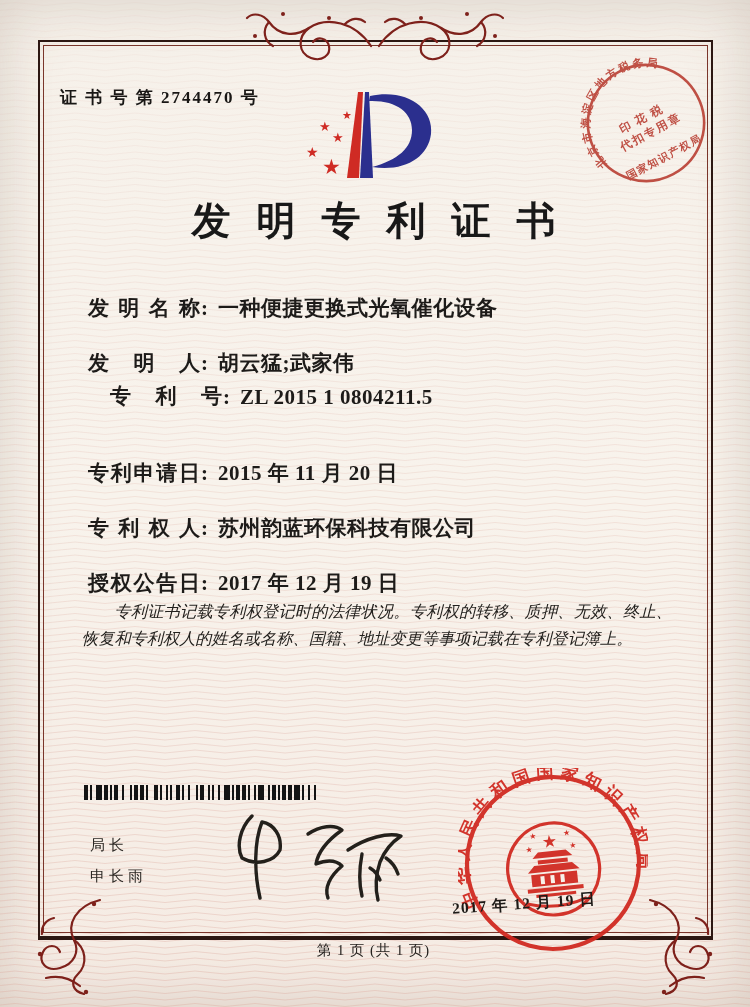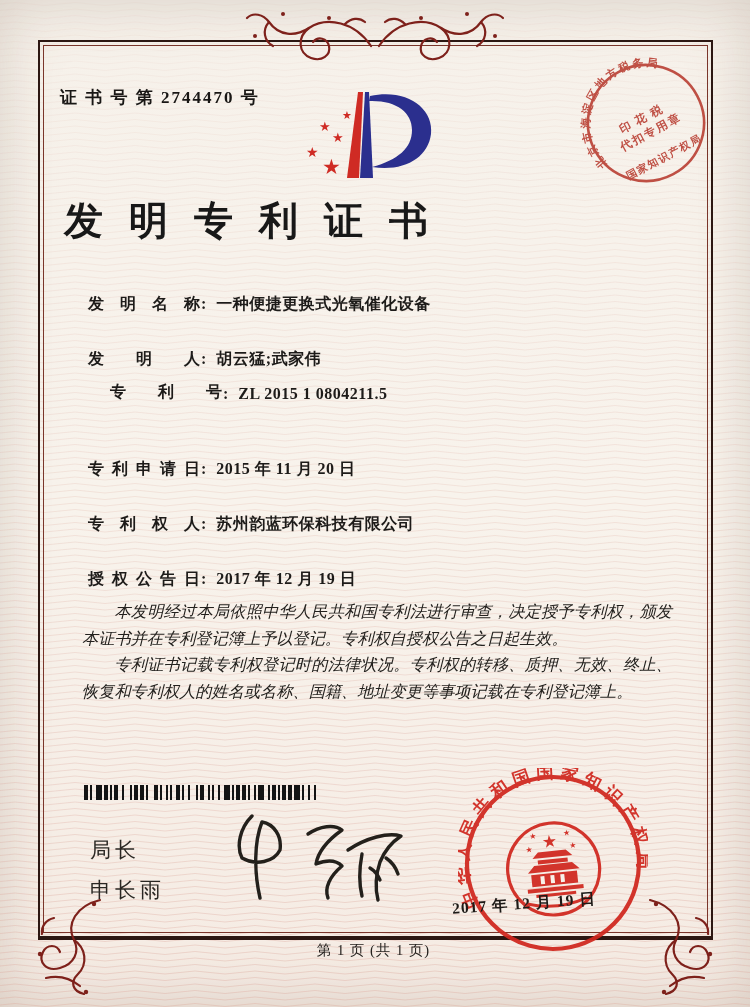--- a/index.html
+++ b/index.html
@@ -15,32 +15,32 @@
     border:2.5px solid #2c1712;border-bottom-width:4px;z-index:2;}
   .frame-inner{position:absolute;inset:3px;border:1px solid #7a352a;}
   
   .orn{position:absolute;z-index:3;}
   .orn path{fill:none;stroke:#7e211b;stroke-width:2.2;stroke-linecap:round;}
   .orn circle{fill:#7e211b;stroke:none;}
   
   .cert-no{position:absolute;left:60px;top:86px;font-size:17px;font-weight:600;
     color:#191715;letter-spacing:2px;z-index:4;}
   .logo{position:absolute;left:306px;top:84px;z-index:4;}
-  .title{position:absolute;left:38px;top:194px;width:671px;text-align:left;
+  .title{position:absolute;left:38px;top:194px;width:671px;text-align:center;
     font-size:39px;font-weight:600;color:#181818;letter-spacing:26px;text-indent:26px;z-index:4;}
-  .field{position:absolute;left:88px;z-index:4;font-size:16px;font-weight:600;color:#1d1b19;white-space:nowrap;}
+  .field{position:absolute;left:88px;z-index:4;font-size:21px;font-weight:600;color:#1d1b19;white-space:nowrap;}
   .flabel{display:inline-block;width:112px;text-align:justify;text-align-last:justify;vertical-align:bottom;}
   .fcolon{margin:0 10px 0 1px;}
   .fvalue{letter-spacing:.5px;}
   .bodytext{position:absolute;left:82px;top:599px;width:590px;z-index:4;
     font-size:16.2px;line-height:26.5px;color:#23211e;font-style:italic;font-weight:500;}
   .bodytext p{margin:0;text-indent:2em;text-align:justify;}
   .barcode{position:absolute;left:84px;top:785px;z-index:4;}
   .sig-labels{position:absolute;left:90px;top:836px;z-index:4;
-    font-family:"Liberation Sans","DejaVu Sans",sans-serif;font-size:21px;color:#2a2723;letter-spacing:4px;}
+    font-family:"Liberation Sans","DejaVu Sans",sans-serif;font-size:15px;color:#2a2723;letter-spacing:4px;}
   .sig-labels div{margin-bottom:12px;}
   .signature{position:absolute;left:196px;top:796px;z-index:4;}
   .signature path{fill:none;stroke:#23201b;stroke-width:3.4;stroke-linecap:round;stroke-linejoin:round;}
   .seal{position:absolute;left:458px;top:768px;z-index:5;opacity:.93;}
   .seal-date{position:absolute;left:452px;top:891px;width:220px;z-index:6;
     font-size:15.5px;font-weight:700;color:#1d1a17;letter-spacing:1px;transform:rotate(-4deg);}
   .tax-stamp{position:absolute;left:580px;top:57px;z-index:5;opacity:.86;}
   .footer{position:absolute;left:38px;top:941px;width:671px;text-align:center;
     font-size:14.5px;font-weight:400;color:#24211e;z-index:4;letter-spacing:1px;}
 </style>
@@ -270,21 +270,20 @@
   <span class="flabel">专利申请日</span><span class="fcolon">:</span><span class="fvalue">2015 年 11 月 20 日</span>
 </div>
 <div class="field" style="top:514px;">
   <span class="flabel">专利权人</span><span class="fcolon">:</span><span class="fvalue">苏州韵蓝环保科技有限公司</span>
 </div>
 <div class="field" style="top:569px;">
   <span class="flabel">授权公告日</span><span class="fcolon">:</span><span class="fvalue">2017 年 12 月 19 日</span>
 </div>
 
 <div class="bodytext">
-  <p>本发明经过本局依照中华人民共和国专利法进行审查，决定授予专利权，颁发本证书并在专利登记簿上予以登记。专利权自授权公告之日起生效。</p>
   <p>专利证书记载专利权登记时的法律状况。专利权的转移、质押、无效、终止、恢复和专利权人的姓名或名称、国籍、地址变更等事项记载在专利登记簿上。</p>
 </div>
 
 <svg id="barcode" class="barcode" width="236" height="15">
     <rect x="0" y="0" width="4" height="15" fill="#141414"></rect>
     <rect x="6" y="0" width="2" height="15" fill="#141414"></rect>
     <rect x="12" y="0" width="6" height="15" fill="#141414"></rect>
     <rect x="20" y="0" width="4" height="15" fill="#141414"></rect>
     <rect x="26" y="0" width="2" height="15" fill="#141414"></rect>
     <rect x="30" y="0" width="4" height="15" fill="#141414"></rect>

